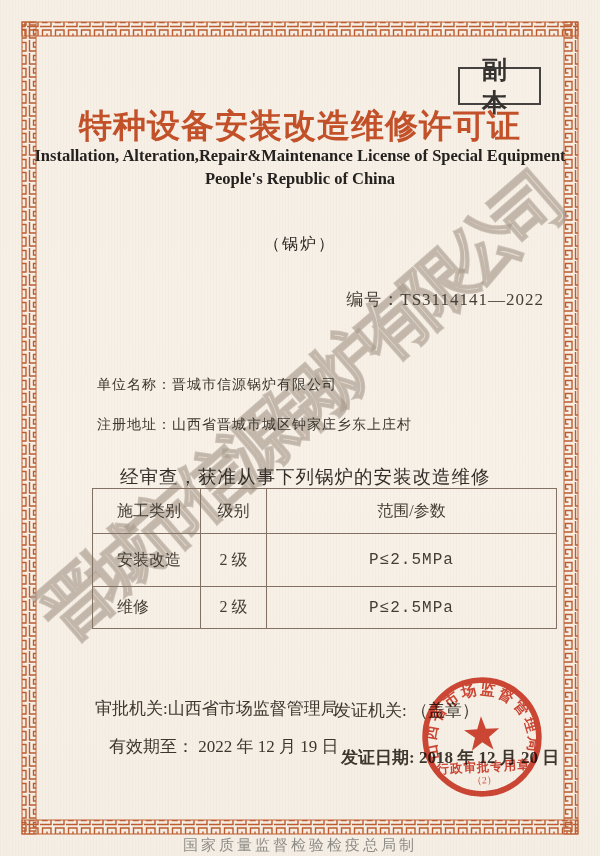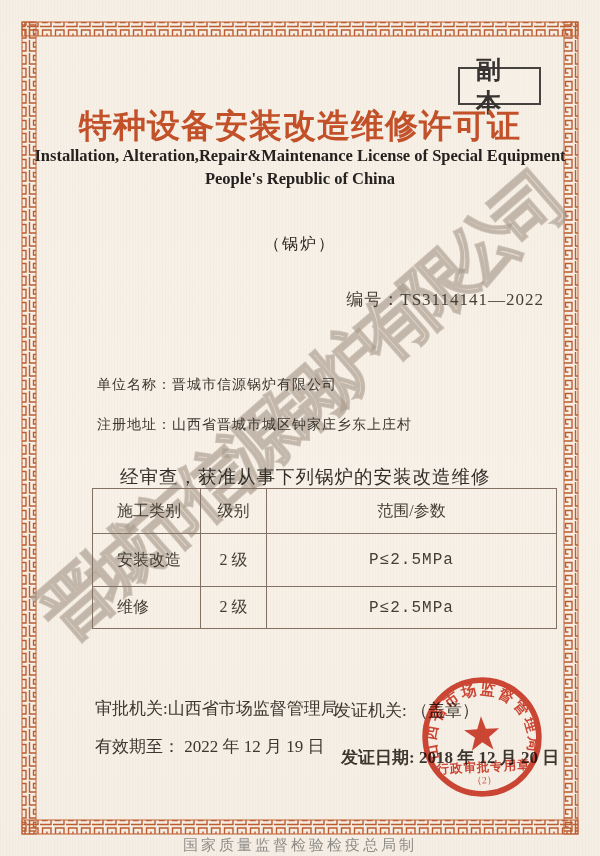--- a/index.html
+++ b/index.html
@@ -38,21 +38,21 @@
     position:absolute; top:104px; left:0; width:100%;
     text-align:center; font-size:33px; font-weight:bold;
     color:#c2512a; letter-spacing:1px;
   }
   .copy-badge {
     position:absolute; top:67px; right:59px;
     width:83px; height:38px;
     border:2px solid #454240; color:#353230;
     display:flex; align-items:center; justify-content:center;
     font-size:25px; font-weight:bold; letter-spacing:10px;
-    padding-left:16px; background:rgba(247,240,230,0.6);
+    padding-left:22px; background:rgba(247,240,230,0.6);
   }
   .subtitle-en1 {
     position:absolute; top:146px; left:0; width:100%;
     text-align:center; font-size:16.5px; font-weight:bold; color:#24211e;
   }
   .subtitle-en2 {
     position:absolute; top:169px; left:0; width:100%;
     text-align:center; font-size:16.5px; font-weight:bold; color:#24211e;
   }
   .category {
@@ -82,21 +82,21 @@
   .col1 { width:107px; padding-left:24px; }
   .col2 { width:65px; text-align:center; }
   .col3 { width:287px; text-align:center; }
   .hrow td { height:45px; }
   .drow1 td { height:53px; }
   .drow2 td { height:42px; }
   .param { font-family:"Liberation Mono","DejaVu Sans Mono",monospace; font-size:16px; letter-spacing:1px; }
   
   .auth-line  { position:absolute; left:95px; top:697px;  font-size:17px; color:#3c362f; }
   .issuer-line{ position:absolute; left:334px; top:699px; font-size:17px; color:#3c362f; }
-  .valid-line { position:absolute; left:95px; top:735px;  font-size:17px; color:#3c362f; }
+  .valid-line { position:absolute; left:109px; top:735px;  font-size:17px; color:#3c362f; }
   .issue-line { position:absolute; left:341px; top:746px; font-size:17px; font-weight:bold; color:#3c362f; }
   .page-maker {
     position:absolute; top:836px; left:0; width:100%;
     text-align:center; font-size:15px; color:#8f8c88; letter-spacing:3px;
   }
   
   .stamp {
     position:absolute; left:420px; top:675px; width:124px; height:124px;
     z-index:3; mix-blend-mode:multiply; opacity:0.92;
     transform:rotate(-3deg);

